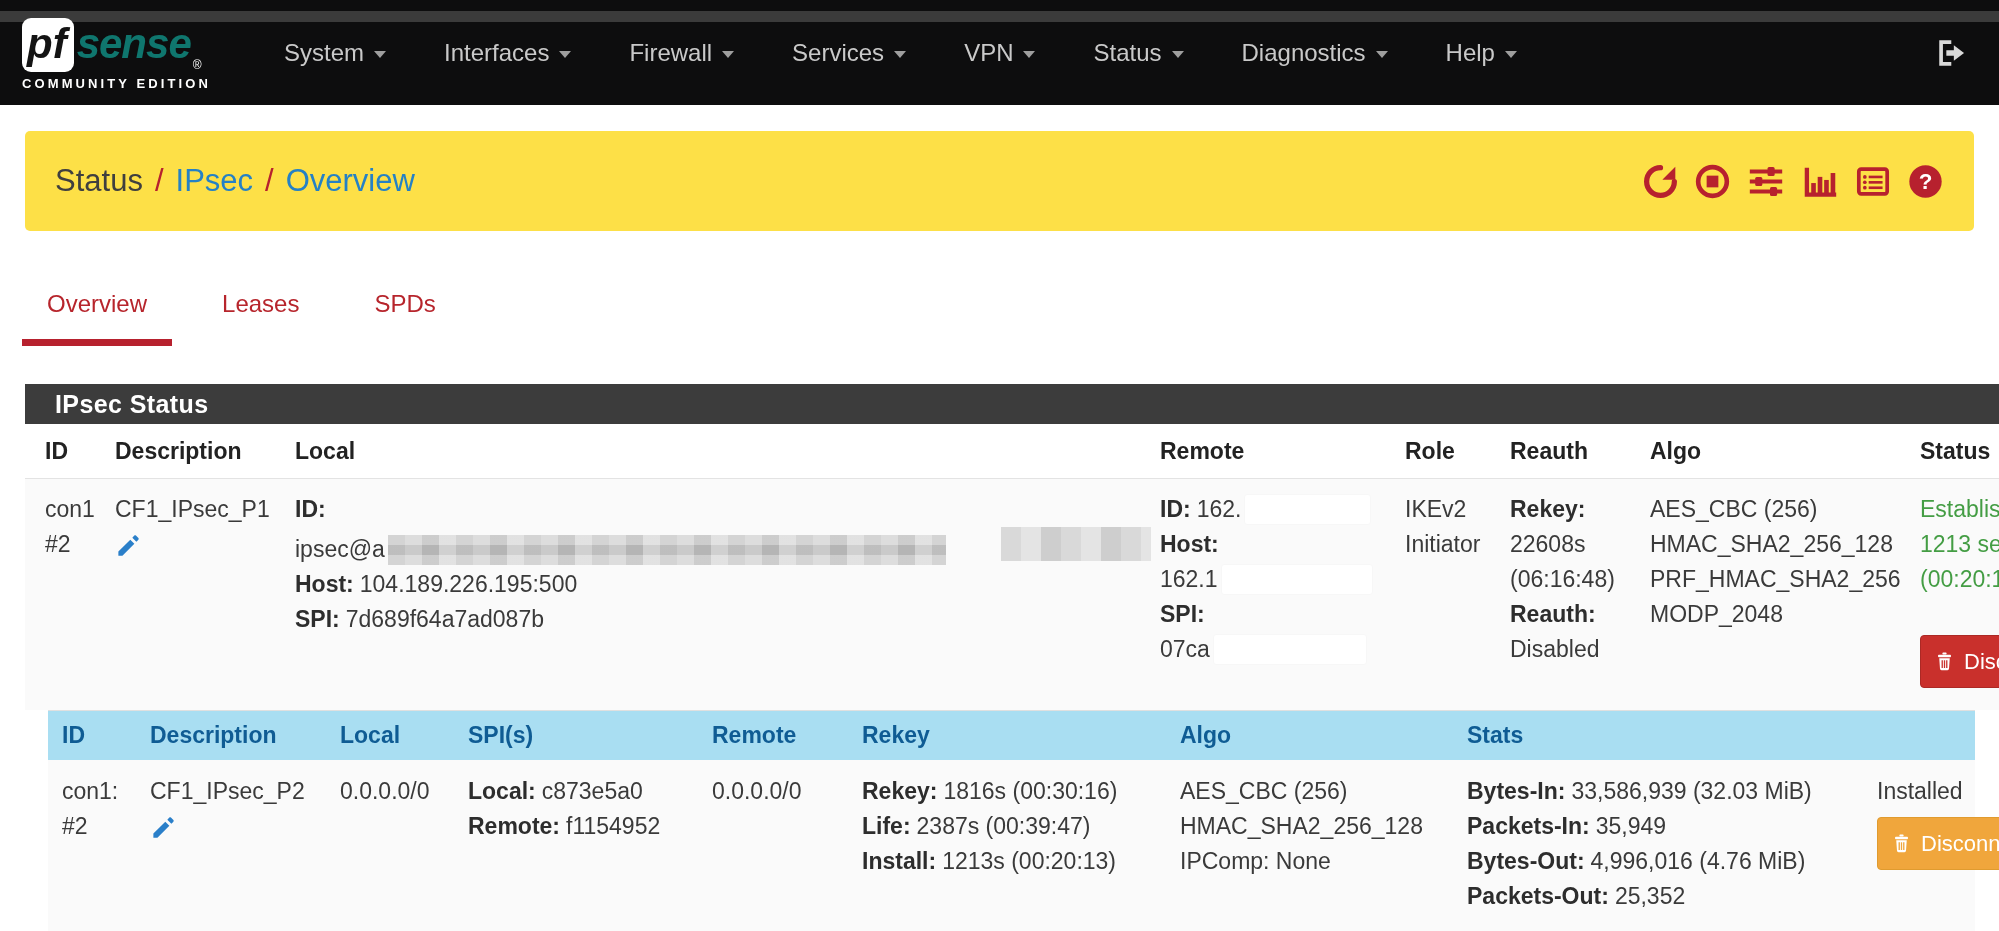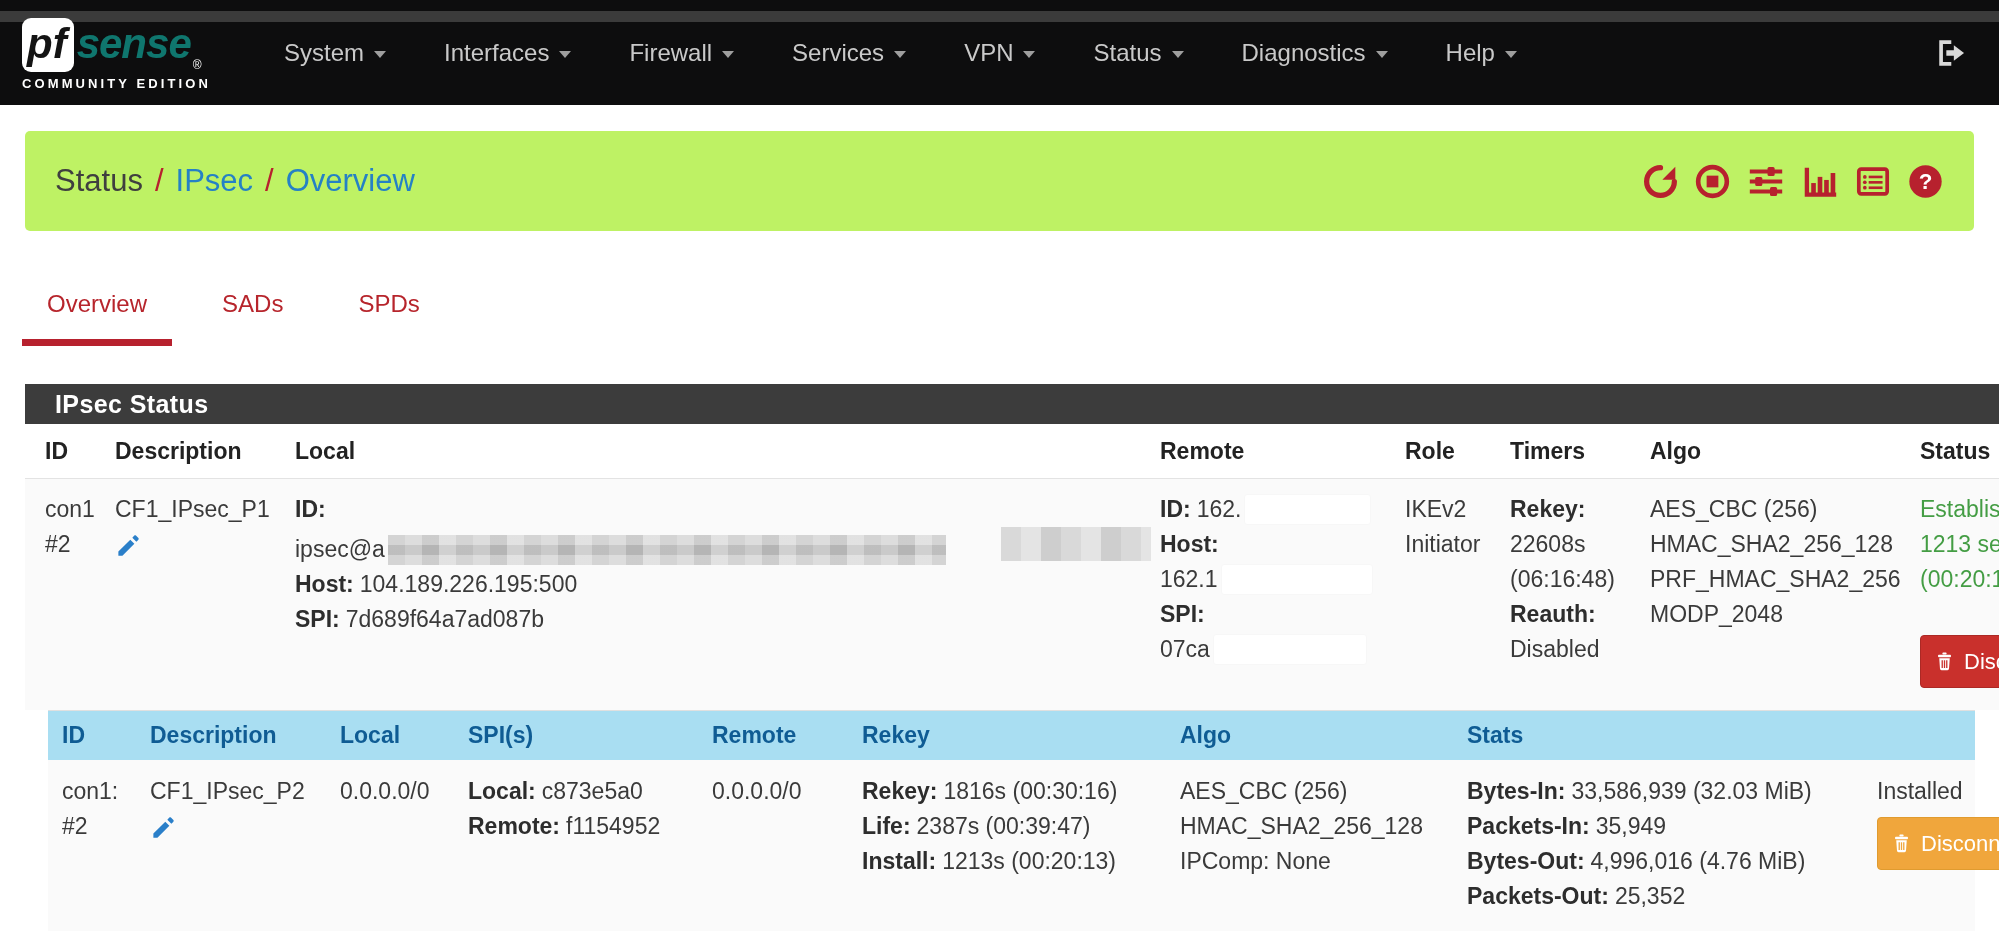--- a/index.html
+++ b/index.html
@@ -54,21 +54,21 @@
     border-left: 6px solid transparent; border-right: 6px solid transparent;
     border-top: 7px solid #9e9e9e;
     margin-left: 10px; vertical-align: middle;
   }
   .logout { margin-left: auto; cursor: pointer; display: flex; align-items: center; }
 
   
   .breadcrumb-bar {
     margin: 26px 25px 0 25px;
     height: 100px;
-    background: #bef264;
+    background: #fde047;
     border-radius: 5px;
     display: flex; align-items: center;
     padding: 0 30px;
   }
   .breadcrumb { font-size: 31px; color: #3f3f3f; }
   .bc-sep { color: #b7212e; padding: 0 12px; }
   .bc-link { color: #2581c5; cursor: pointer; text-decoration: none; }
   .header-icons { margin-left: auto; display: flex; align-items: center; gap: 15px; }
   .hicon { display: inline-flex; cursor: pointer; }
 
@@ -252,21 +252,21 @@
       <svg width="37" height="37" viewBox="0 0 24 24">
         <circle cx="12" cy="12" r="10.5" fill="#b7212e"></circle>
         <text x="12" y="17" text-anchor="middle" font-size="14.5" font-weight="bold" fill="#ffffff" font-family="Liberation Sans, sans-serif">?</text>
       </svg>
     </span>
   </div>
 </div>
 
 <div class="tabs">
   <div class="tab active">Overview</div>
-  <div class="tab">SADs</div>
+  <div class="tab">Leases</div>
   <div class="tab">SPDs</div>
 </div>
 
 <div class="panel">
   <div class="panel-header">IPsec Status</div>
 
   <table class="main-table">
     <colgroup>
       <col style="width:70px">
         <col style="width:180px">
@@ -277,21 +277,21 @@
         <col style="width:270px">
         <col style="width:225px">
     </colgroup>
     <thead>
       <tr>
         <th>ID</th>
         <th>Description</th>
         <th>Local</th>
         <th>Remote</th>
         <th>Role</th>
-        <th>Timers</th>
+        <th>Reauth</th>
         <th>Algo</th>
         <th>Status</th>
       </tr>
     </thead>
     <tbody>
       <tr>
         <td>
           <div class="cell-line">con1</div>
           <div class="cell-line">#2</div>
         </td>

